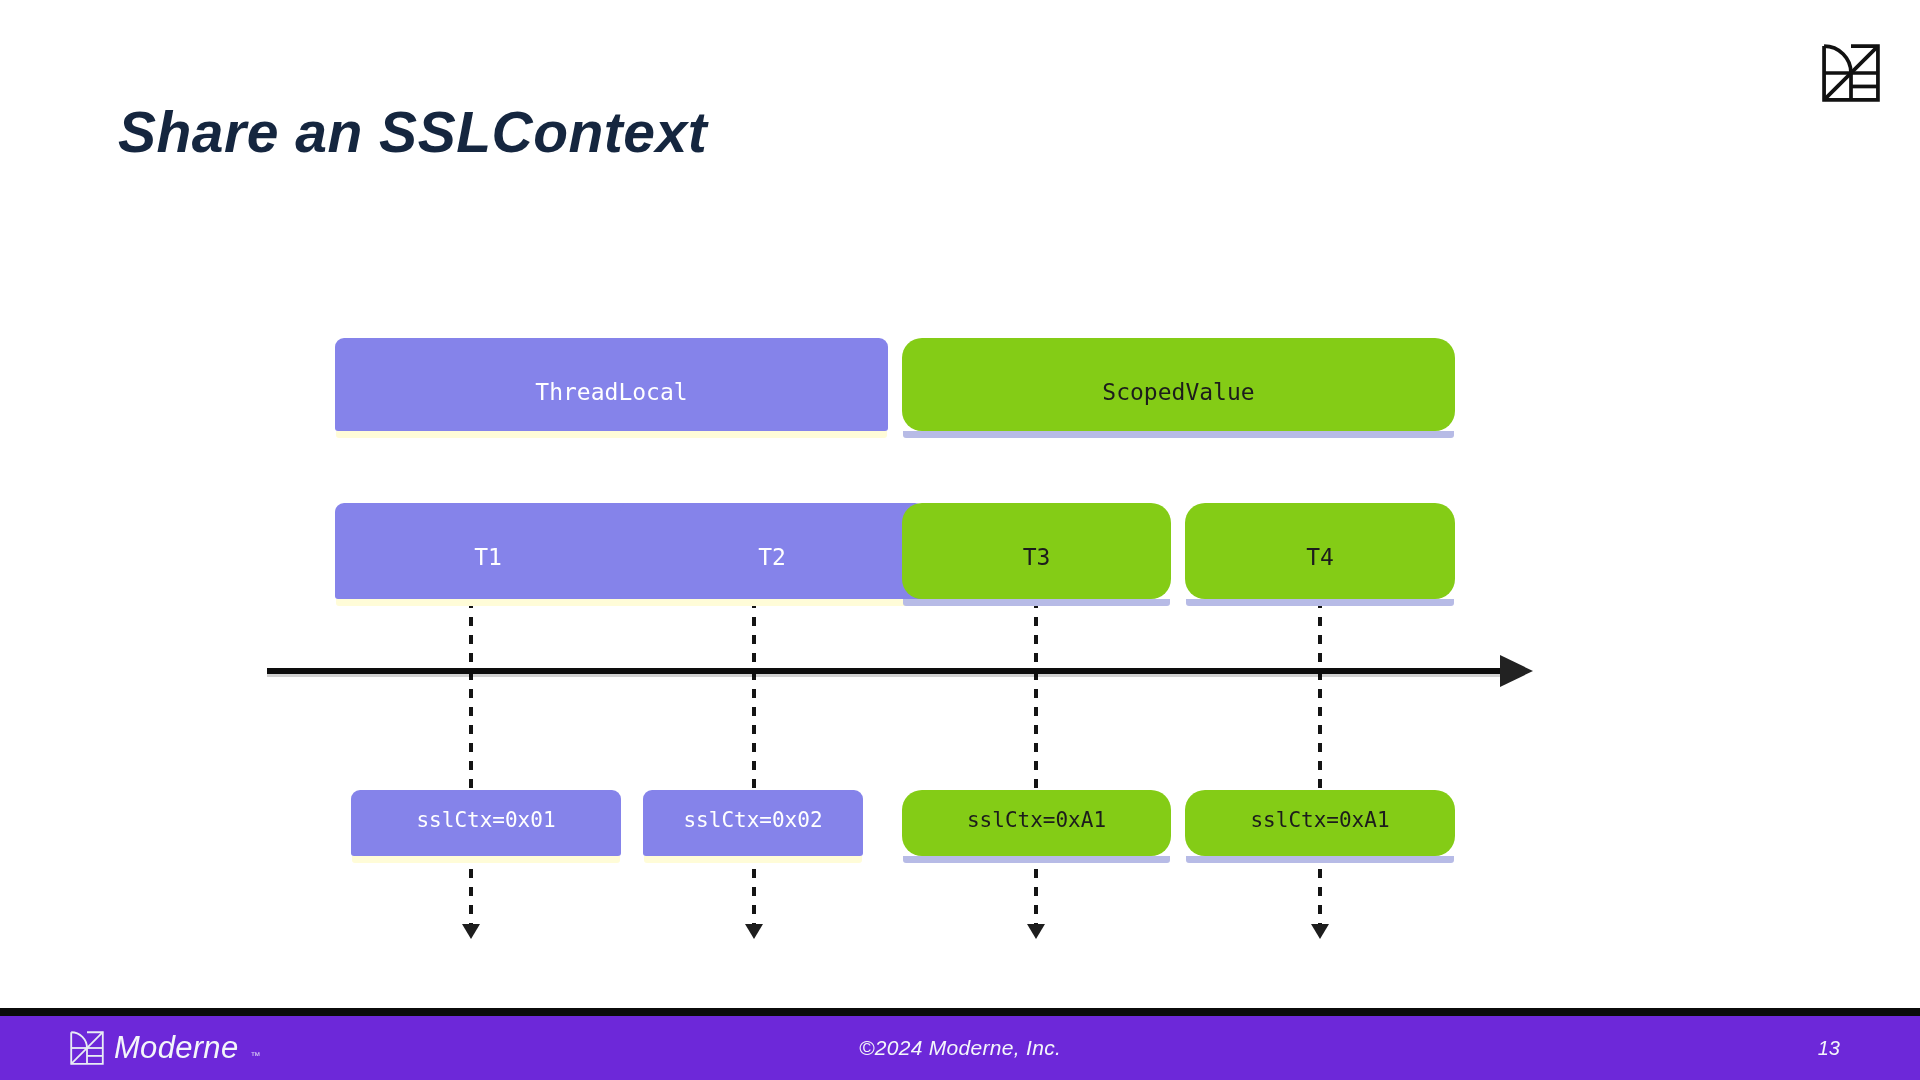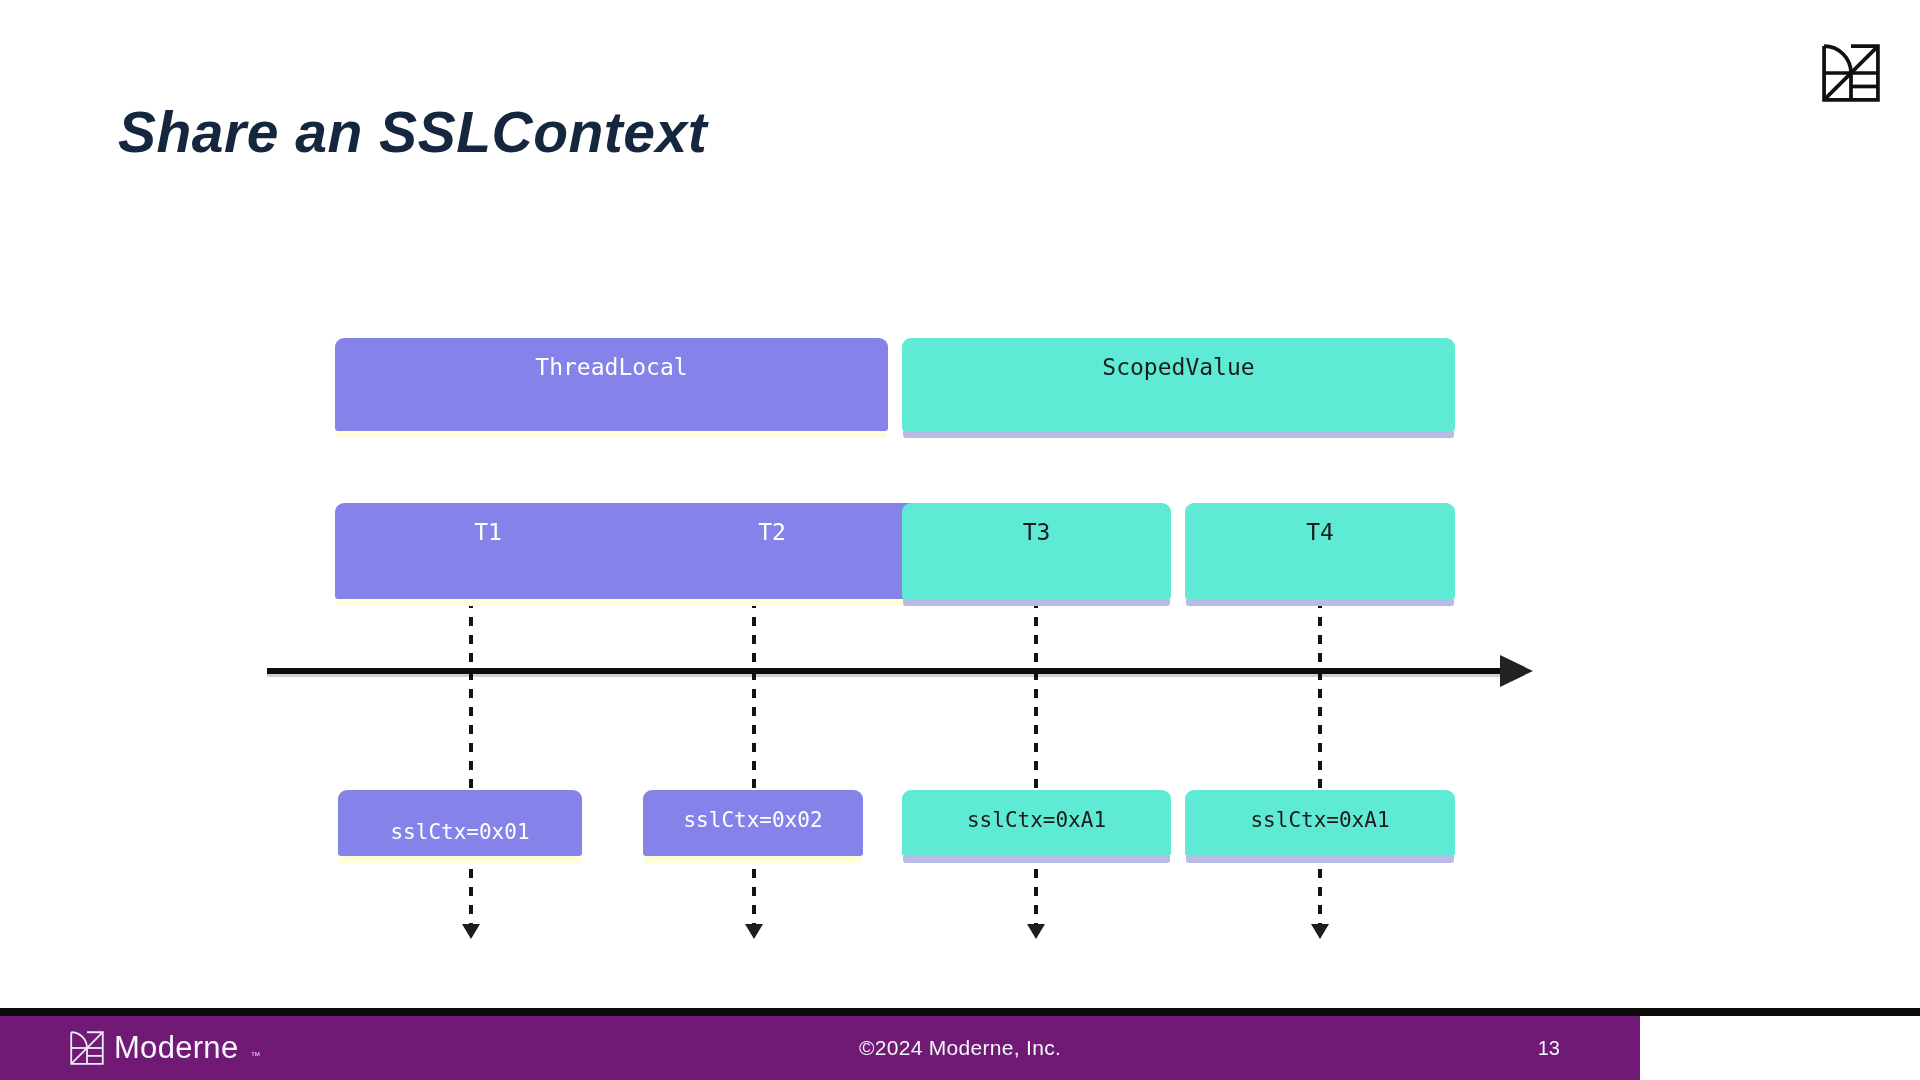--- a/index.html
+++ b/index.html
@@ -24,39 +24,39 @@
     display: flex; align-items: flex-start; justify-content: center;
     border-radius: 9px 9px 3px 3px;
     font-family: "DejaVu Sans Mono", monospace;
   }
   .box::after {
     content: ""; position: absolute; left: 1px; right: 1px; top: 100%; height: 7px;
     border-radius: 0 0 3px 3px;
   }
   .box.purple { background: #8583EA; color: #ffffff; }
   .box.purple::after { background: #FFFCD8; }
-  .box.yellow { background: #5eead4; color: #1c1c1c; }
+  .box.yellow { background: #84cc16; color: #1c1c1c; border-radius: 20px; }
   .box.yellow::after { background: #B7BBE6; }
 
-  .box .box-label { margin-top: 16px; font-size: 23px; }
+  .box .box-label { margin-top: 41px; font-size: 23px; }
 
   .header-box { top: 338px; height: 93px; }
   .thread-box { top: 503px; height: 96px; }
   .value-box  { top: 790px; height: 66px; }
   .value-box .box-label { margin-top: 18px; font-size: 21px; }
 
   #box-threadlocal { left: 335px; width: 553px; }
   #box-scopedvalue { left: 902px; width: 553px; }
 
   #box-t1 { left: 335px;  width: 306px; }
   #box-t2 { left: 620px;  width: 304px; }
   #box-t3 { left: 902px;  width: 269px; }
   #box-t4 { left: 1185px; width: 270px; }
 
-  #box-v1 { left: 338px;  width: 244px; align-items: center; }
+  #box-v1 { left: 351px;  width: 270px; }
   #box-v2 { left: 643px;  width: 220px; }
   #box-v3 { left: 902px;  width: 269px; }
   #box-v4 { left: 1185px; width: 270px; }
 
   
   .timeline {
     position: absolute; z-index: 3;
     left: 267px; top: 668px; width: 1236px; height: 6px;
     background: #0d0d0d;
     box-shadow: 0 3px 0 rgba(0,0,0,0.18);
@@ -83,23 +83,23 @@
     border-right: 9px solid transparent;
   }
   #conn-1 { left: 469px; }  #conn-ah-1 { left: 462px; }
   #conn-2 { left: 752px; }  #conn-ah-2 { left: 745px; }
   #conn-3 { left: 1034px; } #conn-ah-3 { left: 1027px; }
   #conn-4 { left: 1318px; } #conn-ah-4 { left: 1311px; }
 
   
   .footer-shadow { position: absolute; left: 0; top: 1008px; width: 1920px; height: 8px; background: #0b0b0b; }
   .footer {
-    position: absolute; left: 0; top: 1016px; width: 1640px; height: 64px;
-    background: #701a75; color: #F4F6FA;
-    display: flex; align-items: center;
+    position: absolute; left: 0; top: 1016px; width: 1920px; height: 64px;
+    background: #6d28d9; color: #F4F6FA;
+    display: flex; align-items: center; font-style: italic;
   }
   .footer-brand { position: absolute; left: 70px; display: flex; align-items: center; gap: 10px; }
   .footer-brand-logo { width: 34px; height: 34px; }
   .footer-brand-name { font-size: 31px; font-weight: 500; letter-spacing: 0.3px; }
   .footer-brand-tm { font-size: 10px; margin-left: 2px; align-self: flex-end; padding-bottom: 5px; opacity: 0.85; }
   .footer-copyright {
     position: absolute; left: 0; width: 1920px; text-align: center;
     font-size: 21px; letter-spacing: 0.3px;
   }
   .footer-page { position: absolute; right: 80px; font-size: 20px; text-align: center; }

